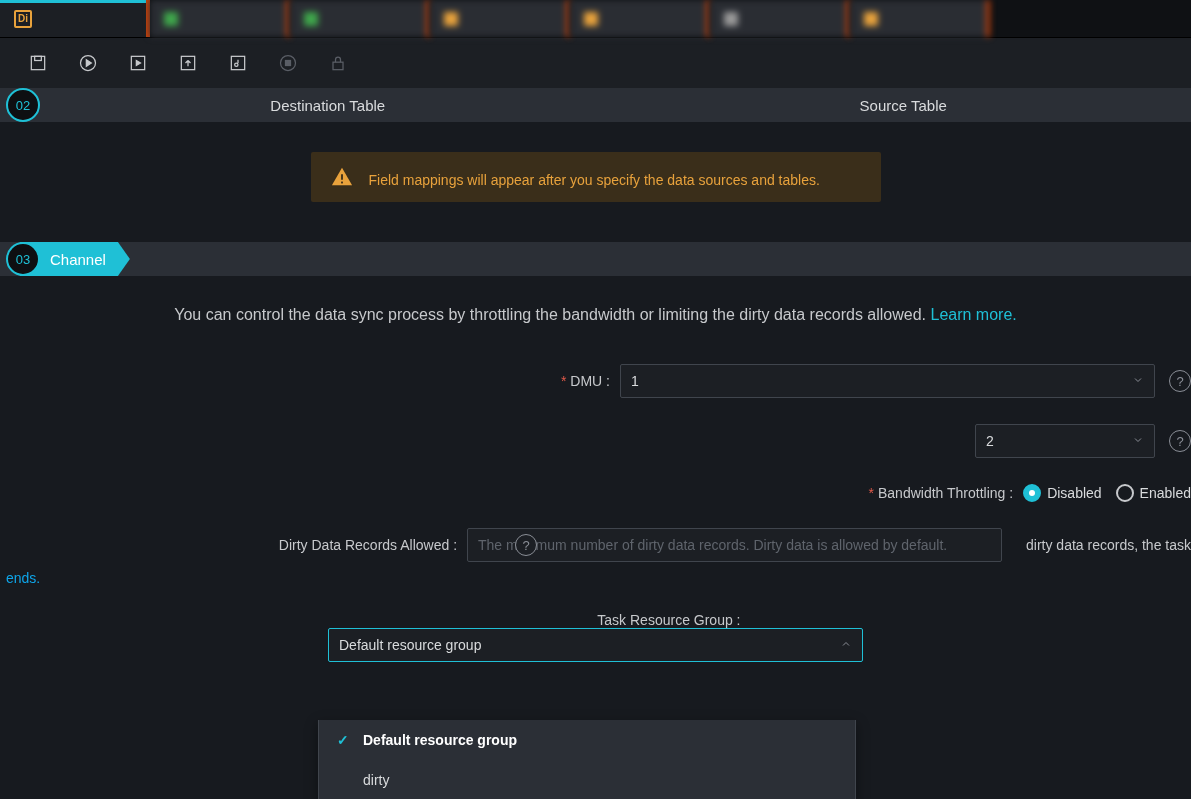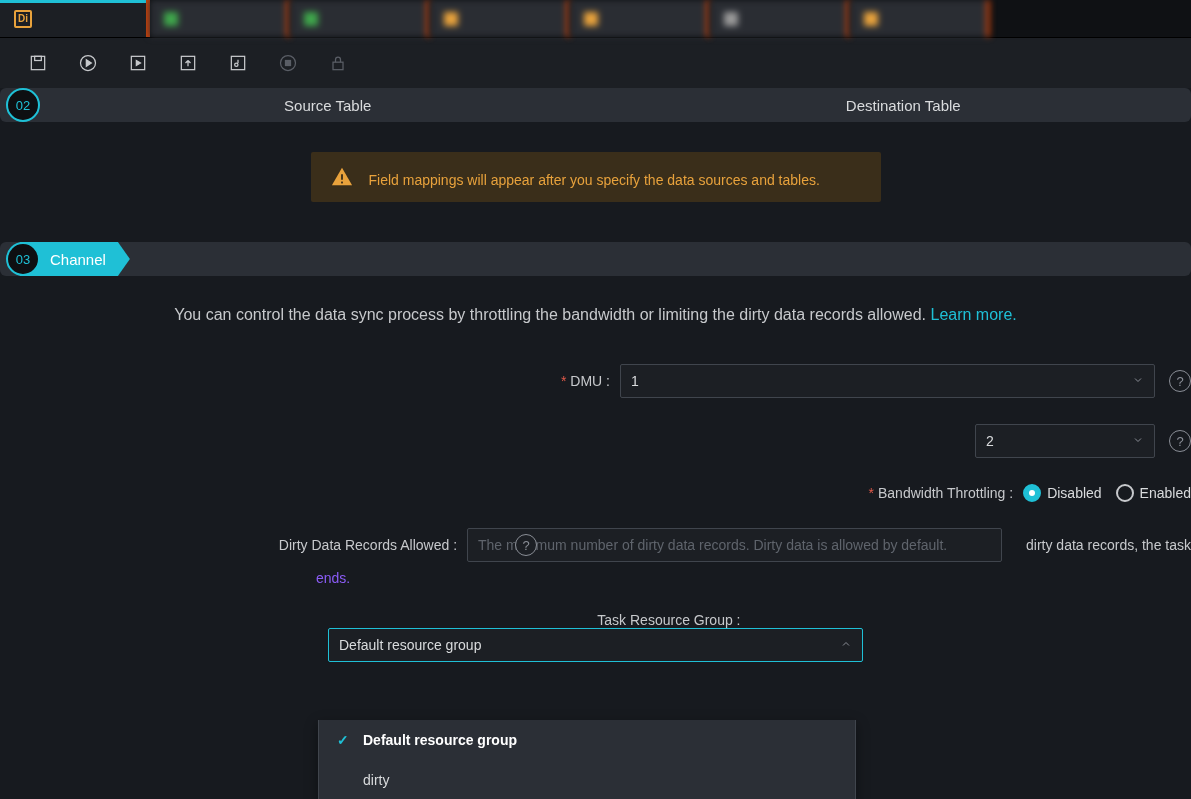--- a/index.html
+++ b/index.html
@@ -16,21 +16,21 @@
   .tab-strip .tab .sq.g { background:#999; }
   .tab-strip .tab span.lbl { color:#bbb; font-size:13px; }
   
   
   .toolbar { height: 50px; display:flex; align-items:center; gap: 30px; padding: 0 28px; background:#1c1f24; }
   .toolbar .icn { width: 20px; height: 20px; display:inline-flex; align-items:center; justify-content:center; color:#c7c9cc; cursor:pointer; }
   .toolbar .icn svg { width:20px; height:20px; stroke:#c7c9cc; fill:none; stroke-width:1.5; }
   .toolbar .icn.dim svg { stroke:#5a5e66; }
   
   
-  .section-bar { height: 34px; background:#2b2f36; display:flex; align-items:center; position:relative; margin-top: 0; border-radius: 6px; }
+  .section-bar { height: 34px; background:#2b2f36; display:flex; align-items:center; position:relative; margin-top: 0; }
   .section-bar .pill { height:34px; display:flex; align-items:center; }
   .section-bar .pill .num { width:34px; height:34px; border-radius:50%; background:#0e0f12; border:2px solid #1fc0d6; color:#1fc0d6; display:flex; align-items:center; justify-content:center; font-size:13px; margin-left:6px; position:relative; z-index:2; }
   .section-bar .pill .cap { background:#1fc0d6; color:#fff; height:34px; display:flex; align-items:center; padding:0 24px 0 30px; margin-left:-20px; font-size:15px; clip-path: polygon(0 0, calc(100% - 12px) 0, 100% 50%, calc(100% - 12px) 100%, 0 100%); }
   .section-bar .col { flex:1; text-align:center; color:#d9dbdd; font-size:15px; }
   
   
   .warn { margin: 30px auto 40px; width: 570px; background:#3a2e1a; display:flex; align-items:flex-end; gap:16px; padding: 14px 20px; color:#e8a23c; font-size:14px; border-radius:2px; }
   .warn svg { width:22px; height:22px; fill:#e8a23c; }
   
   
@@ -54,21 +54,21 @@
   
   .radio { display:inline-flex; align-items:center; gap:6px; color:#d9dbdd; cursor:pointer; }
   .radio .dot { width:18px; height:18px; border:2px solid #c7c9cc; border-radius:50%; display:inline-flex; align-items:center; justify-content:center; }
   .radio.sel .dot { border-color:#1fc0d6; background:#1fc0d6; }
   .radio.sel .dot::after { content:""; width:6px; height:6px; background:#fff; border-radius:50%; }
   
   .tinput { height:34px; width:535px; background:#1c1f24; border:1px solid #40454d; border-radius:2px; padding:0 10px; color:#d9dbdd; font-size:14px; }
   .tinput::placeholder { color:#5f646c; }
   
   .trailing-text { color:#c7c9cc; margin-left:10px; }
-  .wrap-note { margin-left:310px; margin-top:-18px; margin-bottom:26px; padding-left:6px; color:#8b5cf6; }
+  .wrap-note { margin-top:-18px; margin-bottom:26px; padding-left:6px; color:#0ea5e9; }
   
   
   .dropdown-panel { position:absolute; left:318px; top:720px; width:538px; background:#2b2f36; border:1px solid #40454d; border-top:none; z-index:10; box-shadow:0 4px 12px rgba(0,0,0,.4); }
   .dropdown-panel .opt { height:40px; display:flex; align-items:center; padding:0 18px 0 44px; color:#d9dbdd; position:relative; cursor:pointer; }
   .dropdown-panel .opt.sel { color:#fff; font-weight:600; }
   .dropdown-panel .opt.sel::before { content:"✓"; position:absolute; left:18px; color:#1fc0d6; font-weight:700; }
   
   .dirty-row .ctl { position: relative; }
   .dirty-row .help { position:absolute; left:48px; top:6px; background:#1c1f24; }
 </style>
@@ -149,22 +149,22 @@
         <rect x="6" y="11" width="12" height="9"></rect>
         <path d="M9 11V8a3 3 0 016 0v3"></path>
       </svg>
     </span>
 </div>
 
 <div class="section-bar">
   <div class="pill">
     <div class="num">02</div>
   </div>
+  <div class="col">Destination Table</div>
   <div class="col">Source Table</div>
-  <div class="col">Destination Table</div>
 </div>
 
 <div class="warn">
   <svg viewBox="0 0 24 24">
       <path d="M12 2L1 21h22L12 2zm0 6v6m0 2v2" stroke="#3a2e1a" stroke-width="2"></path>
       <path d="M12 2L1 21h22L12 2z"></path>
       <rect x="11" y="9" width="2" height="6" fill="#3a2e1a"></rect>
       <rect x="11" y="17" width="2" height="2" fill="#3a2e1a"></rect>
     </svg>
   <span>Field mappings will appear after you specify the data sources and tables.</span>

